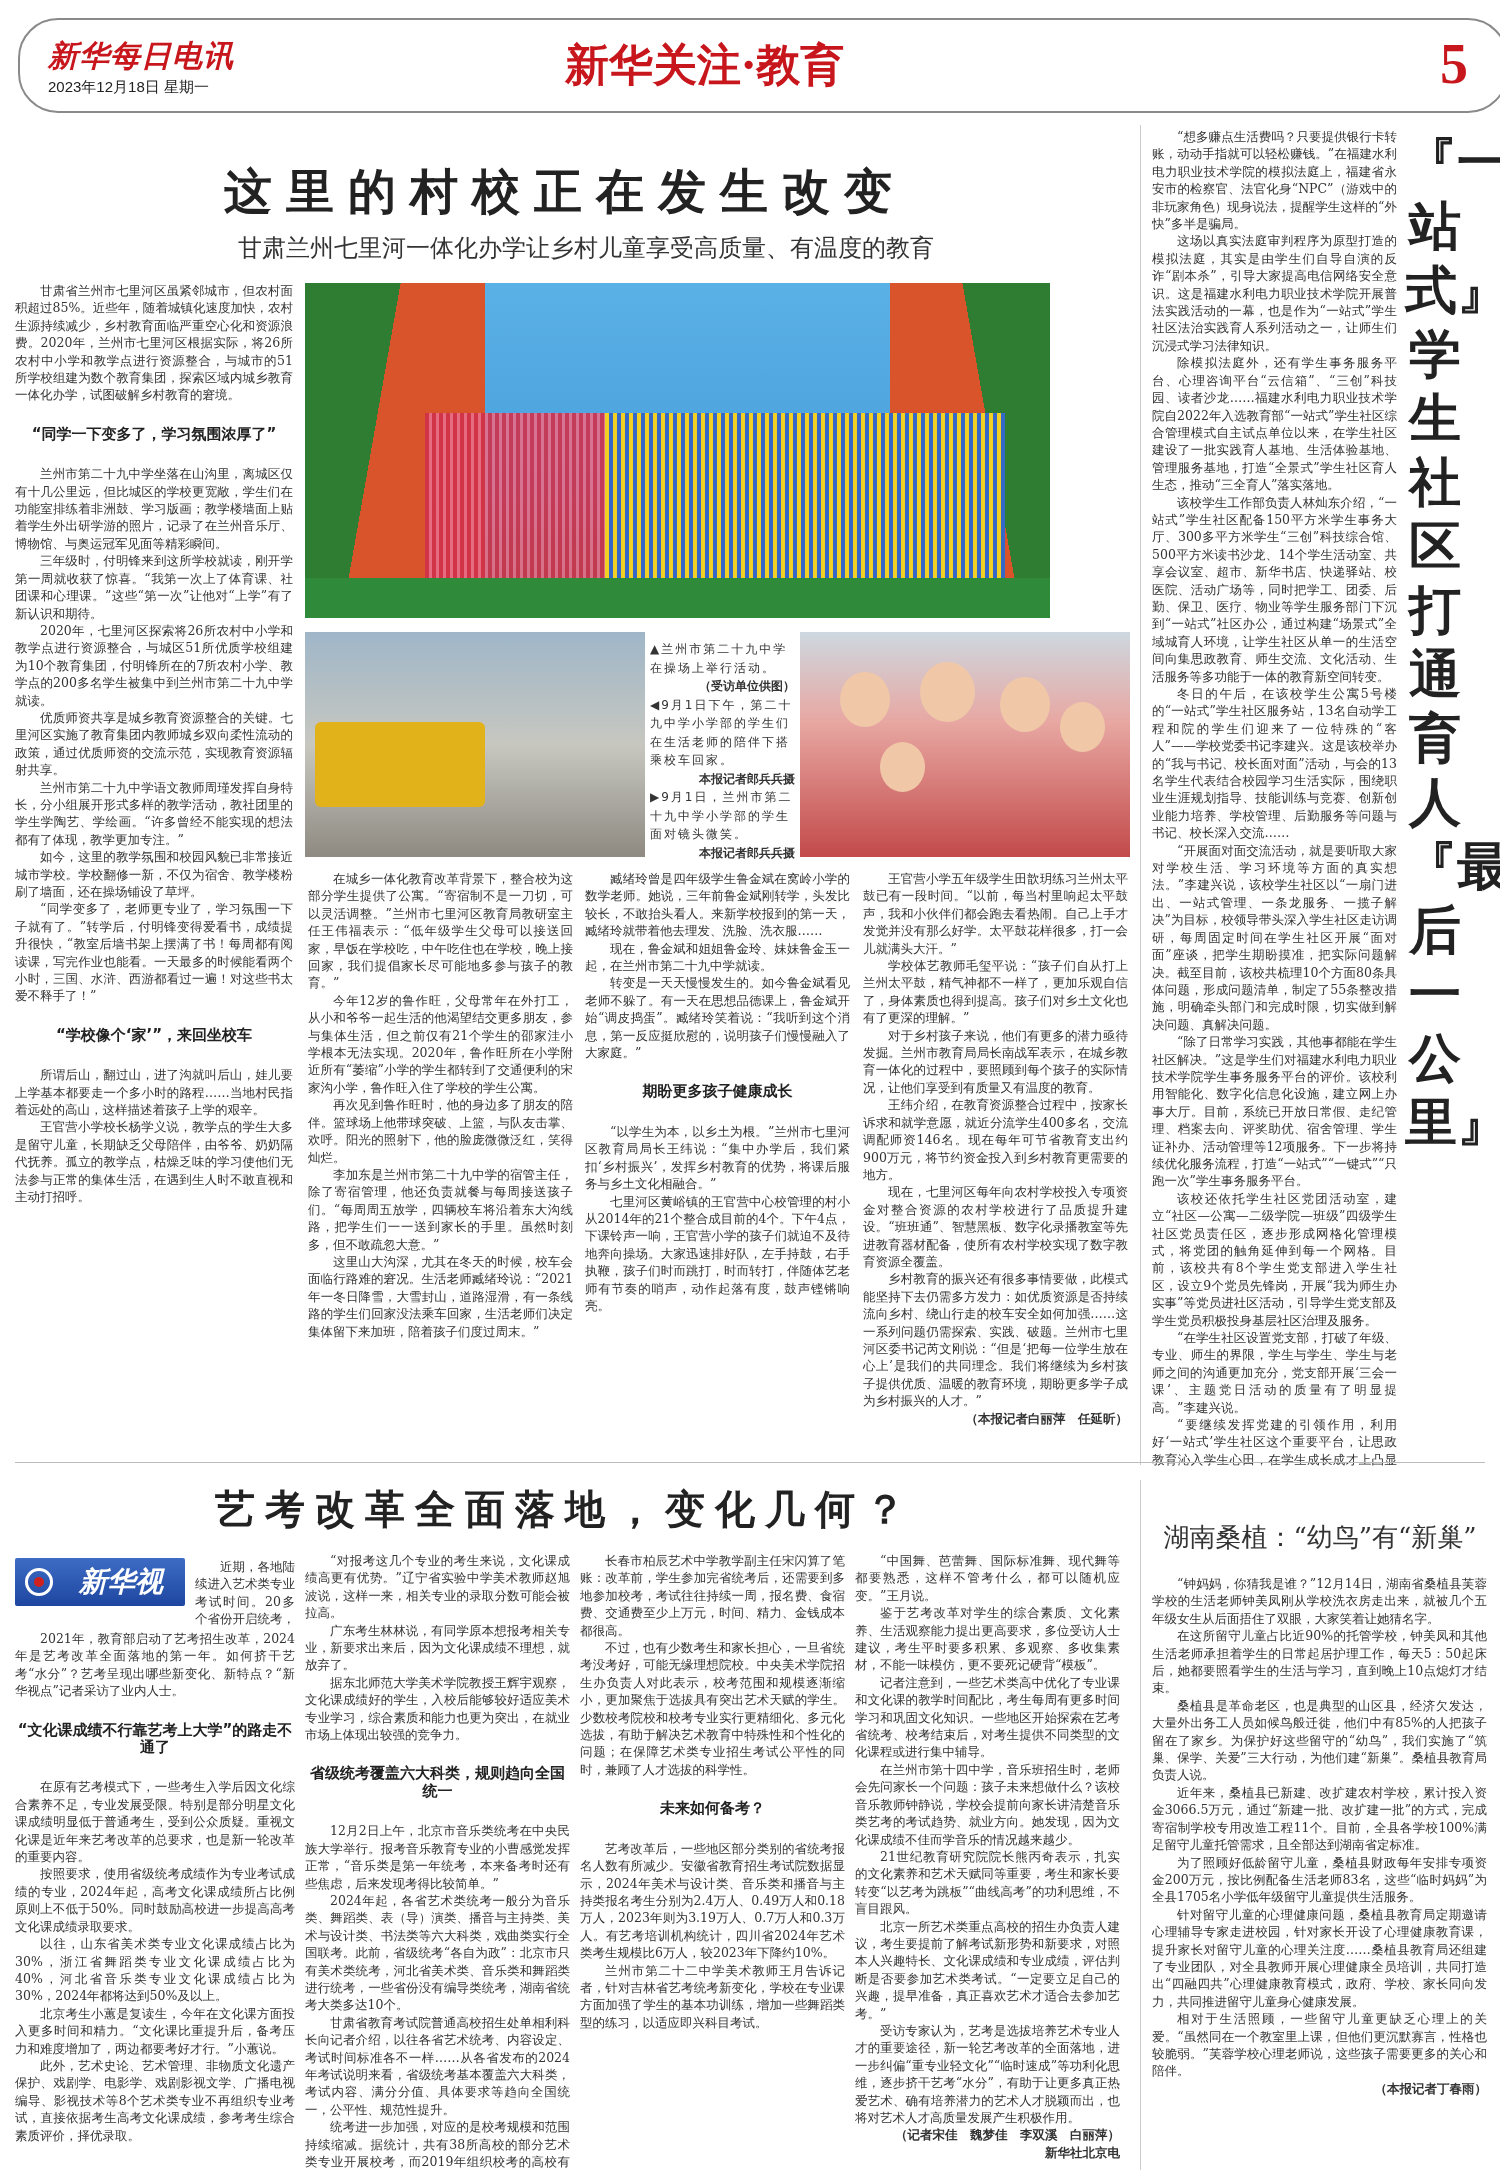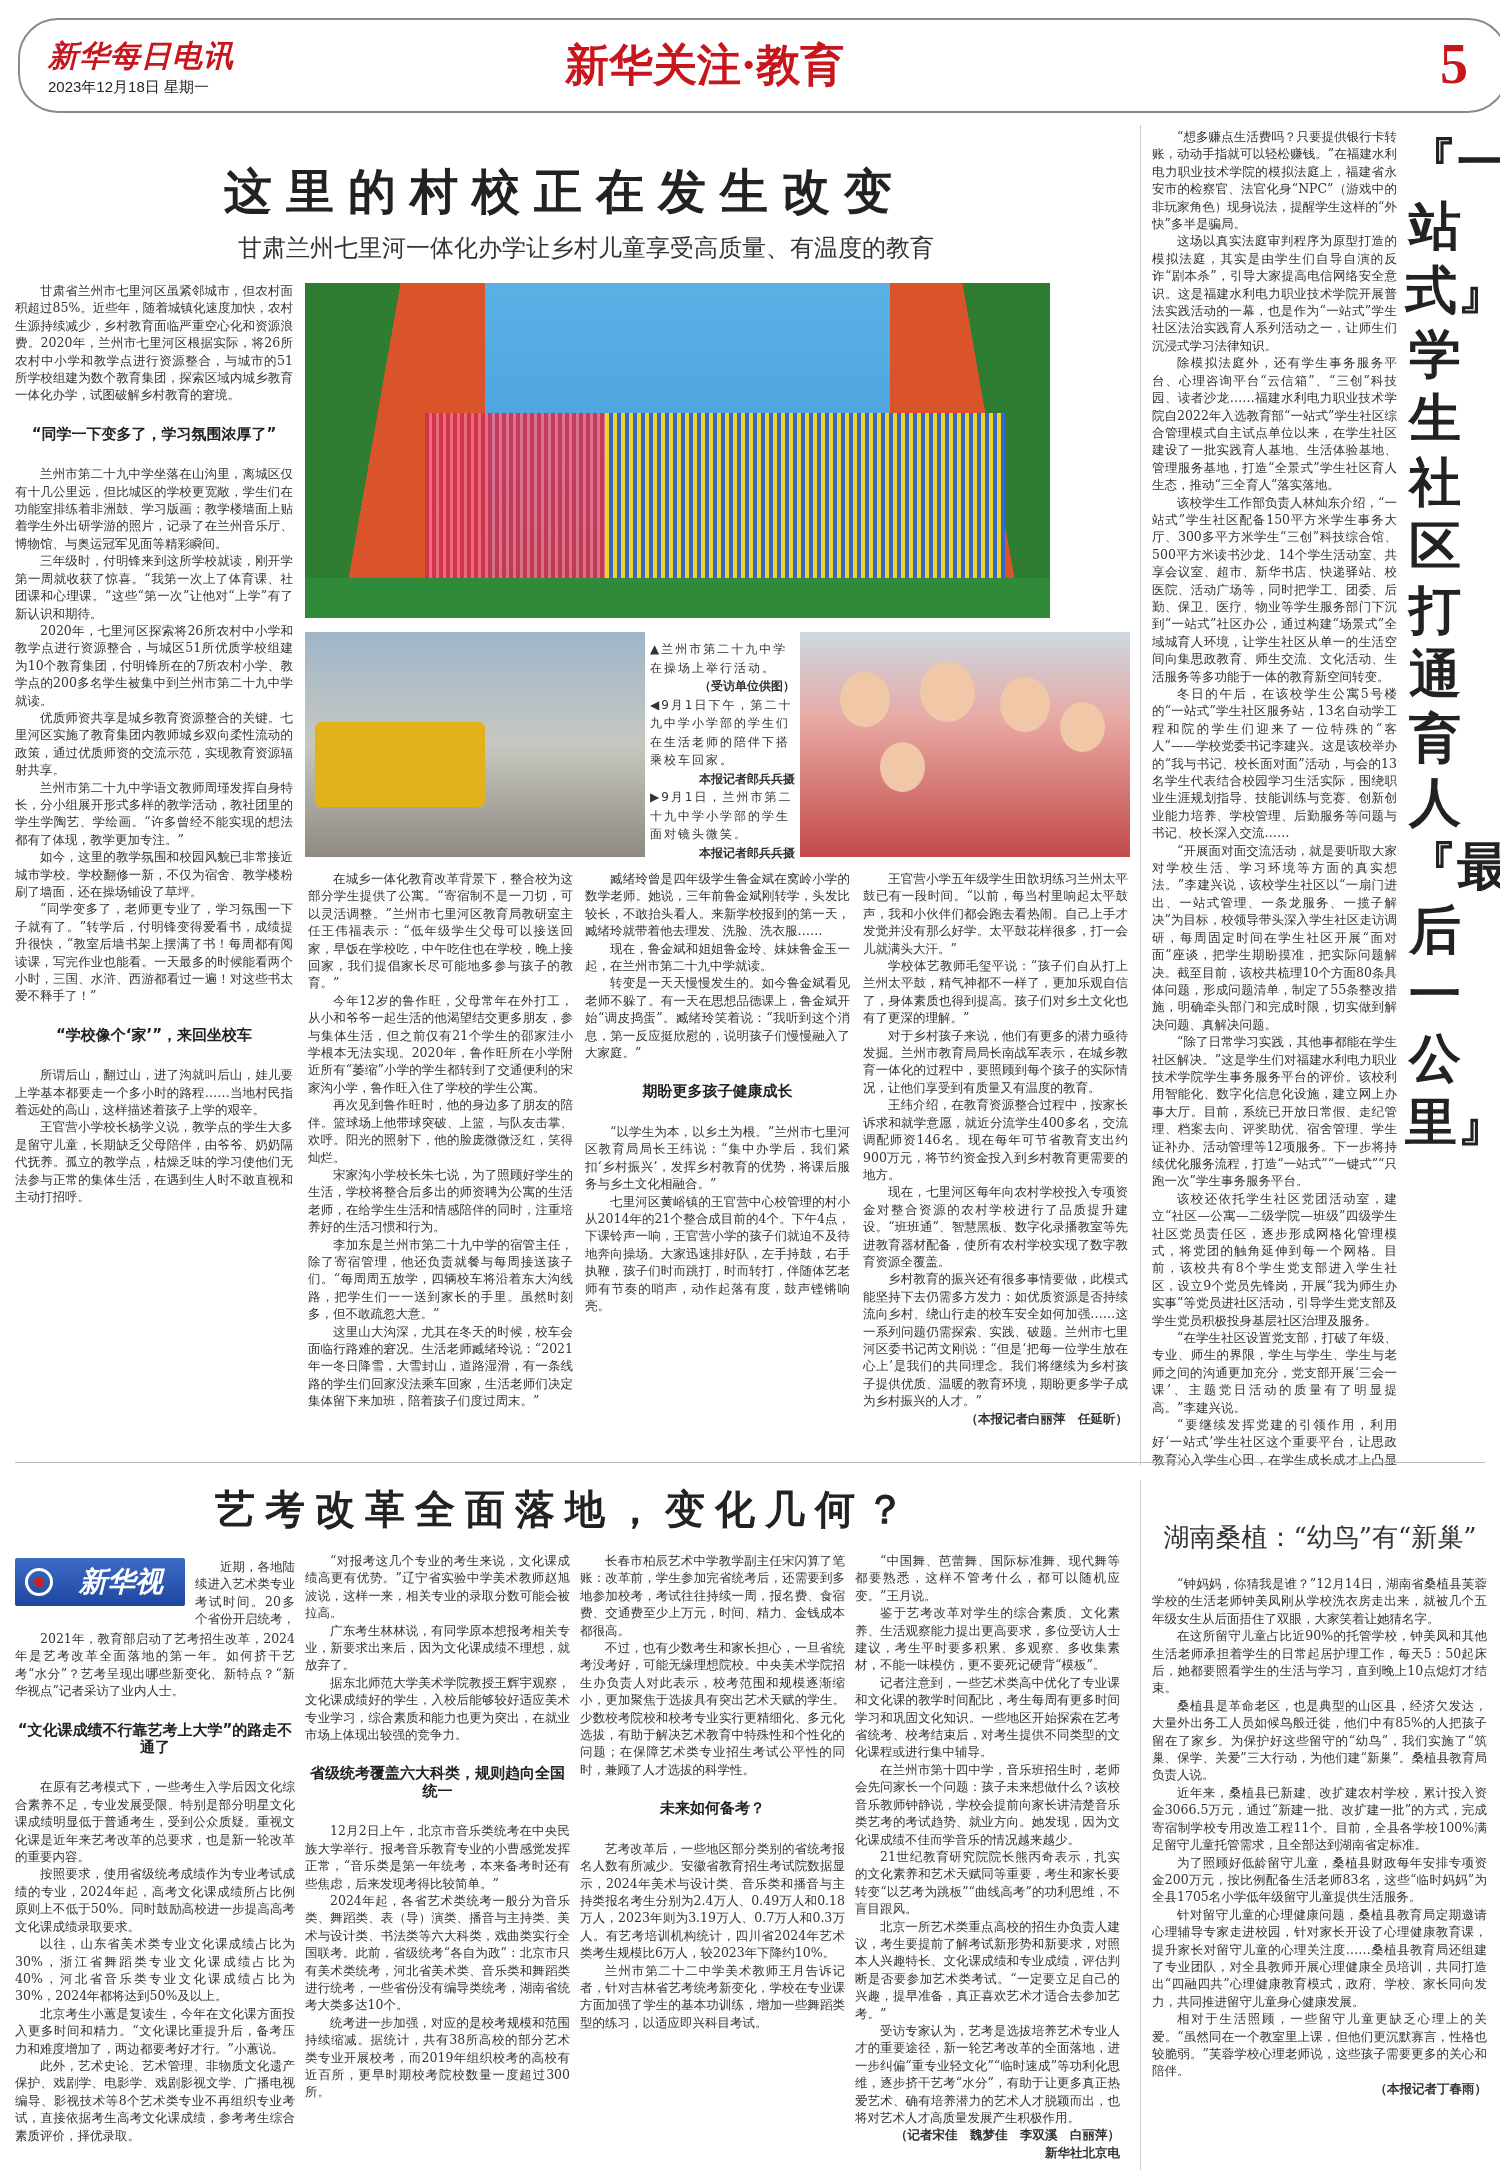--- a/index.html
+++ b/index.html
@@ -87,21 +87,20 @@
   <div class="kid" style="left:120px;top:30px;width:55px;height:60px;"></div>
   <div class="kid" style="left:200px;top:45px;width:50px;height:55px;"></div>
   <div class="kid" style="left:260px;top:70px;width:45px;height:50px;"></div>
   <div class="kid" style="left:80px;top:110px;width:45px;height:50px;"></div>
 </div>
 
 <div class="abs col" style="left:308px;top:870px;width:265px;height:575px;">
   <p>在城乡一体化教育改革背景下，整合校为这部分学生提供了公寓。“寄宿制不是一刀切，可以灵活调整。”兰州市七里河区教育局教研室主任王伟福表示：“低年级学生父母可以接送回家，早饭在学校吃，中午吃住也在学校，晚上接回家，我们提倡家长尽可能地多参与孩子的教育。”</p>
   <p>今年12岁的鲁作旺，父母常年在外打工，从小和爷爷一起生活的他渴望结交更多朋友，参与集体生活，但之前仅有21个学生的邵家洼小学根本无法实现。2020年，鲁作旺所在小学附近所有“萎缩”小学的学生都转到了交通便利的宋家沟小学，鲁作旺入住了学校的学生公寓。</p>
   <p>再次见到鲁作旺时，他的身边多了朋友的陪伴。篮球场上他带球突破、上篮，与队友击掌、欢呼。阳光的照射下，他的脸庞微微泛红，笑得灿烂。</p>
-  <p>宋家沟小学校长朱七说，为了照顾好学生的生活，学校将整合后多出的师资聘为公寓的生活老师，在给学生生活和情感陪伴的同时，注重培养好的生活习惯和行为。</p>
   <p>李加东是兰州市第二十九中学的宿管主任，除了寄宿管理，他还负责就餐与每周接送孩子们。“每周周五放学，四辆校车将沿着东大沟线路，把学生们一一送到家长的手里。虽然时刻多，但不敢疏忽大意。”</p>
   <p>这里山大沟深，尤其在冬天的时候，校车会面临行路难的窘况。生活老师臧绪玲说：“2021年一冬日降雪，大雪封山，道路湿滑，有一条线路的学生们回家没法乘车回家，生活老师们决定集体留下来加班，陪着孩子们度过周末。”</p>
 </div>
 <div class="abs col" style="left:585px;top:870px;width:265px;height:575px;">
   <p>臧绪玲曾是四年级学生鲁金斌在窝岭小学的数学老师。她说，三年前鲁金斌刚转学，头发比较长，不敢抬头看人。来新学校报到的第一天，臧绪玲就带着他去理发、洗脸、洗衣服……</p>
   <p>现在，鲁金斌和姐姐鲁金玲、妹妹鲁金玉一起，在兰州市第二十九中学就读。</p>
   <p>转变是一天天慢慢发生的。如今鲁金斌看见老师不躲了。有一天在思想品德课上，鲁金斌开始“调皮捣蛋”。臧绪玲笑着说：“我听到这个消息，第一反应挺欣慰的，说明孩子们慢慢融入了大家庭。”</p>
   <h3>期盼更多孩子健康成长</h3>
   <p>“以学生为本，以乡土为根。”兰州市七里河区教育局局长王纬说：“集中办学后，我们紧扣‘乡村振兴’，发挥乡村教育的优势，将课后服务与乡土文化相融合。”</p>
   <p>七里河区黄峪镇的王官营中心校管理的村小从2014年的21个整合成目前的4个。下午4点，下课铃声一响，王官营小学的孩子们就迫不及待地奔向操场。大家迅速排好队，左手持鼓，右手执鞭，孩子们时而跳打，时而转打，伴随体艺老师有节奏的哨声，动作起落有度，鼓声铿锵响亮。</p>
@@ -153,20 +152,21 @@
   <p>北京考生小蕙是复读生，今年在文化课方面投入更多时间和精力。“文化课比重提升后，备考压力和难度增加了，两边都要考好才行。”小蕙说。</p>
   <p>此外，艺术史论、艺术管理、非物质文化遗产保护、戏剧学、电影学、戏剧影视文学、广播电视编导、影视技术等8个艺术类专业不再组织专业考试，直接依据考生高考文化课成绩，参考考生综合素质评价，择优录取。</p>
 </div>
 <div class="abs col" style="left:305px;top:1552px;width:265px;height:618px;">
   <p>“对报考这几个专业的考生来说，文化课成绩高更有优势。”辽宁省实验中学美术教师赵旭波说，这样一来，相关专业的录取分数可能会被拉高。</p>
   <p>广东考生林林说，有同学原本想报考相关专业，新要求出来后，因为文化课成绩不理想，就放弃了。</p>
   <p>据东北师范大学美术学院教授王辉宇观察，文化课成绩好的学生，入校后能够较好适应美术专业学习，综合素质和能力也更为突出，在就业市场上体现出较强的竞争力。</p>
   <h3>省级统考覆盖六大科类，规则趋向全国统一</h3>
   <p>12月2日上午，北京市音乐类统考在中央民族大学举行。报考音乐教育专业的小曹感觉发挥正常，“音乐类是第一年统考，本来备考时还有些焦虑，后来发现考得比较简单。”</p>
   <p>2024年起，各省艺术类统考一般分为音乐类、舞蹈类、表（导）演类、播音与主持类、美术与设计类、书法类等六大科类，戏曲类实行全国联考。此前，省级统考“各自为政”：北京市只有美术类统考，河北省美术类、音乐类和舞蹈类进行统考，一些省份没有编导类统考，湖南省统考大类多达10个。</p>
+  <p>甘肃省教育考试院普通高校招生处单相利科长向记者介绍，以往各省艺术统考、内容设定、考试时间标准各不一样……从各省发布的2024年考试说明来看，省级统考基本覆盖六大科类，考试内容、满分分值、具体要求等趋向全国统一，公平性、规范性提升。</p>
   <p>统考进一步加强，对应的是校考规模和范围持续缩减。据统计，共有38所高校的部分艺术类专业开展校考，而2019年组织校考的高校有近百所，更早时期校考院校数量一度超过300所。</p>
 </div>
 <div class="abs col" style="left:580px;top:1552px;width:265px;height:618px;">
   <p>长春市柏辰艺术中学教学副主任宋闪算了笔账：改革前，学生参加完省统考后，还需要到多地参加校考，考试往往持续一周，报名费、食宿费、交通费至少上万元，时间、精力、金钱成本都很高。</p>
   <p>不过，也有少数考生和家长担心，一旦省统考没考好，可能无缘理想院校。中央美术学院招生办负责人对此表示，校考范围和规模逐渐缩小，更加聚焦于选拔具有突出艺术天赋的学生。少数校考院校和校考专业实行更精细化、多元化选拔，有助于解决艺术教育中特殊性和个性化的问题；在保障艺术类专业招生考试公平性的同时，兼顾了人才选拔的科学性。</p>
   <h3>未来如何备考？</h3>
   <p>艺考改革后，一些地区部分类别的省统考报名人数有所减少。安徽省教育招生考试院数据显示，2024年美术与设计类、音乐类和播音与主持类报名考生分别为2.4万人、0.49万人和0.18万人，2023年则为3.19万人、0.7万人和0.3万人。有艺考培训机构统计，四川省2024年艺术类考生规模比6万人，较2023年下降约10%。</p>
   <p>兰州市第二十二中学美术教师王月告诉记者，针对吉林省艺考统考新变化，学校在专业课方面加强了学生的基本功训练，增加一些舞蹈类型的练习，以适应即兴科目考试。</p>
 </div>
 <div class="abs col" style="left:855px;top:1552px;width:265px;height:618px;">

